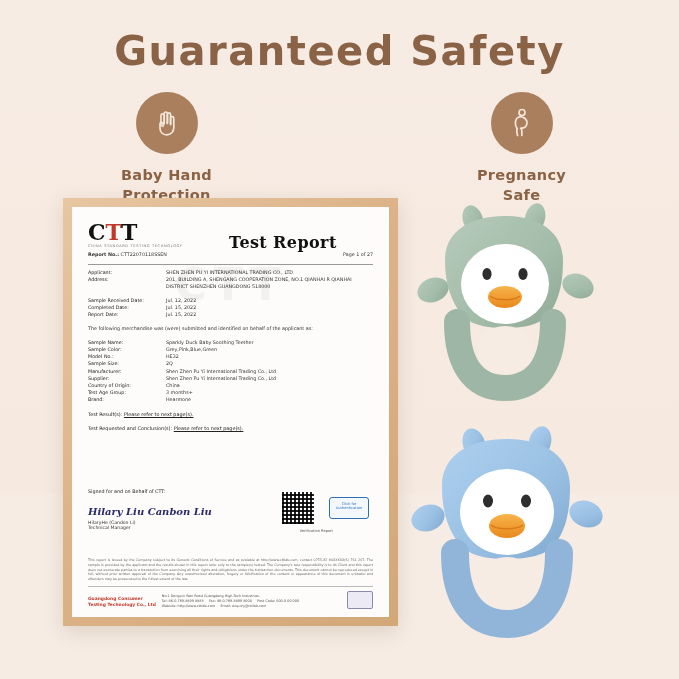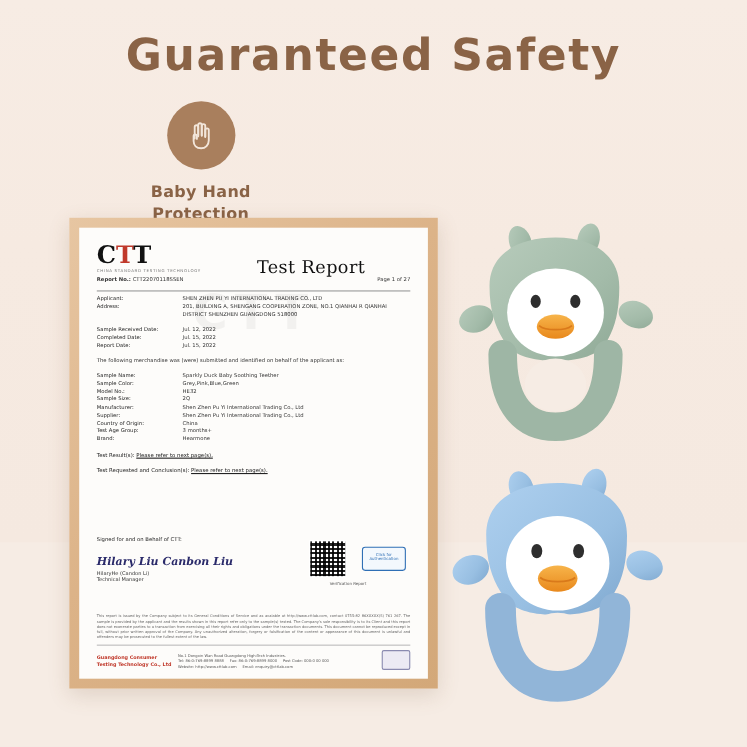--- a/index.html
+++ b/index.html
@@ -27,21 +27,21 @@
     font-family: "DejaVu Sans", sans-serif;
     font-size: 40px;
     font-weight: bold;
     letter-spacing: 1.5px;
     color: #8a6346;
   }
 
   
   .features {
     position: absolute;
-    top: 92px; left: 100px;
+    top: 92px; left: 84px;
     width: 520px;
     display: flex;
     justify-content: space-between;
     align-items: flex-start;
   }
   .feature {
     width: 165px;
     text-align: center;
   }
   .circle {
@@ -114,21 +114,21 @@
     font-size: 3.6px;
     color: #777;
     letter-spacing: .6px;
     margin-top: 2px;
   }
   .cert-title {
     flex: 1;
     text-align: center;
     font-family: "DejaVu Serif", serif;
     font-size: 16px;
-    font-weight: normal;
+    font-weight: bold;
     color: #111;
     padding-top: 12px;
     letter-spacing: .4px;
   }
   .cert-hr {
     border: none;
     border-top: .7px solid #999;
     margin: 7px 0 4px 0;
   }
   .cert-rowline {
@@ -267,20 +267,34 @@
             <path d="M14.2 17V7.6a1.6 1.6 0 0 1 3.2 0V17"></path>
             <path d="M17.4 17.4V8.4a1.6 1.6 0 0 1 3.2 0V18"></path>
             <path d="M20.6 18.6v-6.3a1.6 1.6 0 0 1 3.2 0v9.1c0 4.4-3 7.4-7 7.4-4.2 0-6.8-2.6-6.8-6.6v-4.4a1.5 1.5 0 0 1 3 0v2.5"></path>
           </g>
         </svg>
       </div>
       <div class="feature-label">Baby Hand<br>Protection</div>
     </div>
 
 
+    <div class="feature">
+      <div class="circle">
+        <svg width="34" height="34" viewBox="0 0 34 34" aria-hidden="true">
+          <g fill="none" stroke="#f3e6da" stroke-width="1.7" stroke-linecap="round" stroke-linejoin="round">
+            <circle cx="17" cy="6.5" r="3"></circle>
+            <path d="M14 11c-2.4.8-3.6 3-3.6 6.2 0 2.4.6 4 1.6 5.2"></path>
+            <path d="M14.5 10.6c4 0 7.5 2.3 7.5 6.2 0 3.6-3 5.4-6.4 5.6"></path>
+            <path d="M12 22.4c-.5 2.4-.2 5 .6 7.1"></path>
+            <path d="M16.4 22.3c.6 2.6.7 5.2.4 7.2"></path>
+          </g>
+        </svg>
+      </div>
+      <div class="feature-label">Pregnancy<br>Safe</div>
+    </div>
 
   </div>
 
   <div class="cert-frame">
     <div class="cert-paper">
 
       <div class="watermark">CTT</div>
 
       <div class="cert-head">
         <div class="ctt-logo">

